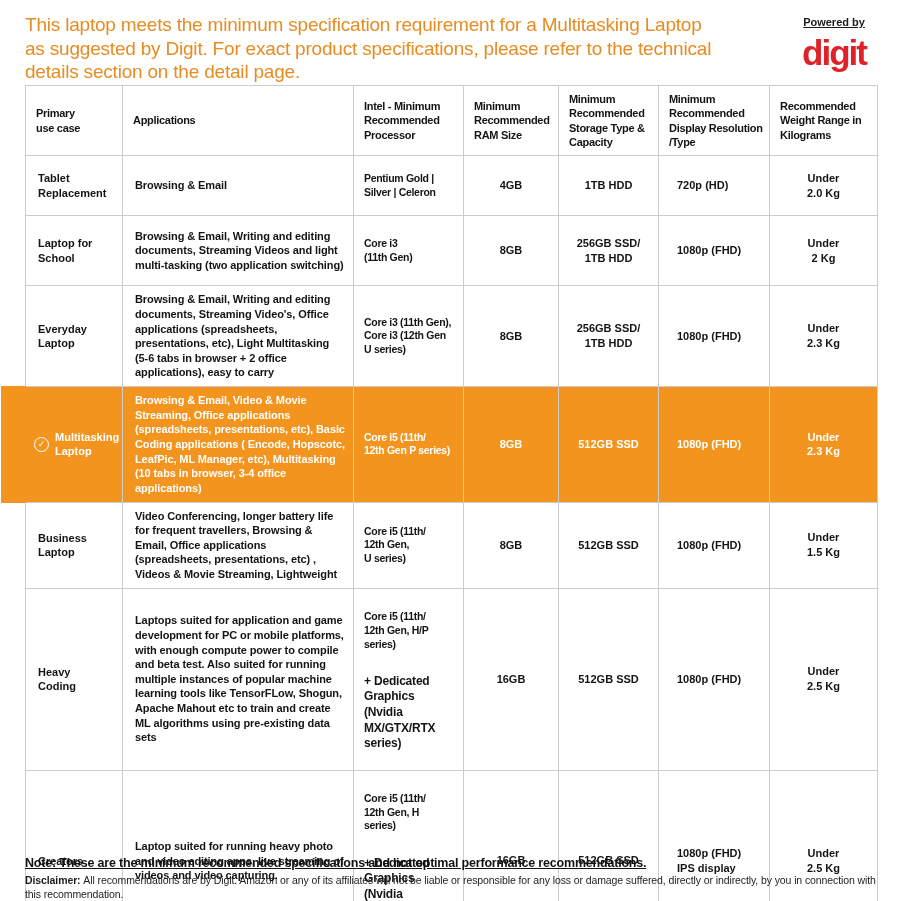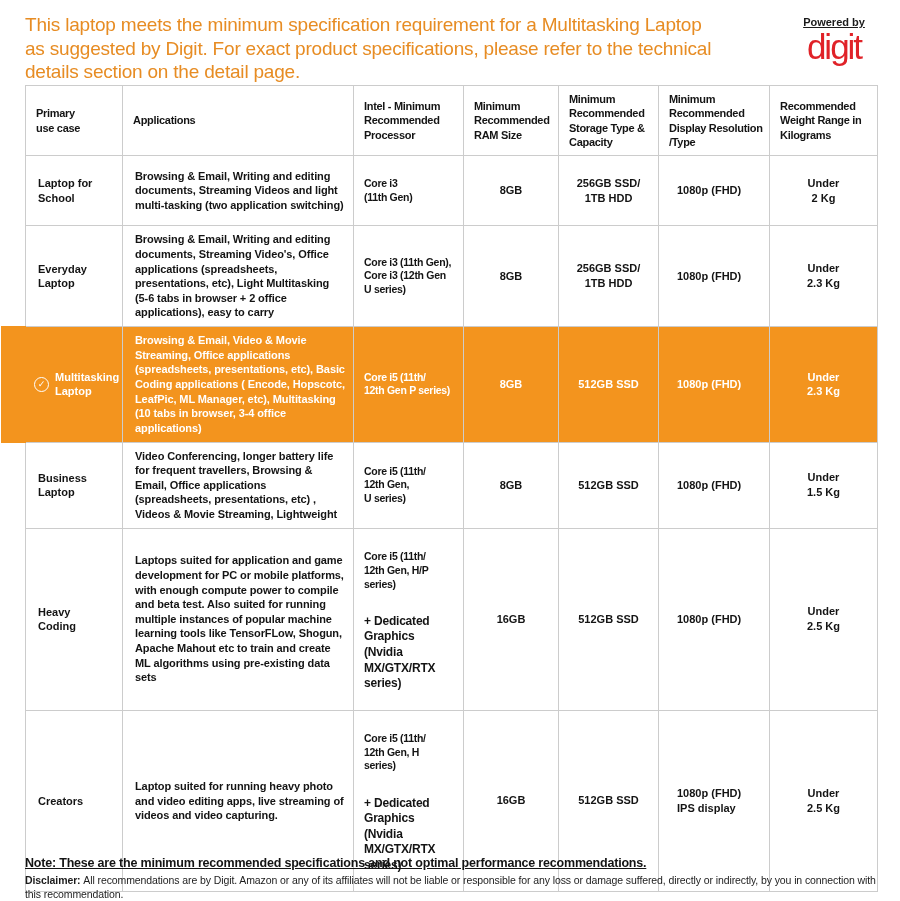--- a/index.html
+++ b/index.html
@@ -20,22 +20,22 @@
     position:absolute;left:25px;top:13px;width:745px;
     color:var(--orange-title);font-weight:normal;font-size:19px;line-height:1.24;
     white-space:pre-line;letter-spacing:-0.2px;
   }
   .brand-box{
     position:absolute;right:16px;top:16px;width:100px;
     display:flex;flex-direction:column;align-items:center;
   }
   .powered-by{font-size:11px;font-weight:bold;color:#1a1a1a;text-decoration:underline;}
   .brand-logo{
-    font-size:35px;font-weight:normal;color:var(--brand-red);
-    letter-spacing:-2px;line-height:1.0;margin-top:1px;
+    font-size:35px;font-weight:bold;color:var(--brand-red);
+    letter-spacing:-2px;line-height:1.0;margin-top:7px;
   }
   
   .spec-table{
     position:absolute;left:25px;top:85px;width:852px;
     border-collapse:collapse;table-layout:fixed;
   }
   .spec-table th,.spec-table td{
     border:1px solid var(--border);vertical-align:middle;
     font-weight:bold;color:var(--ink);
   }
@@ -116,20 +116,32 @@
 Capacity</th>
     <th>Minimum
 Recommended
 Display Resolution
 /Type</th>
     <th>Recommended
 Weight Range in
 Kilograms</th>
   </tr>
 
+  <tr style="height:60px">
+    <td class="cell-usecase">Tablet
+Replacement</td>
+    <td class="cell-apps">Browsing &amp; Email</td>
+    <td class="cell-proc">Pentium Gold |
+Silver | Celeron</td>
+    <td class="cell-ram">4GB</td>
+    <td class="cell-storage">1TB HDD</td>
+    <td class="cell-display">720p (HD)</td>
+    <td class="cell-weight">Under
+2.0 Kg</td>
+  </tr>
 
 
   <tr style="height:70px">
     <td class="cell-usecase">Laptop for
 School</td>
     <td class="cell-apps">Browsing &amp; Email, Writing and editing documents, Streaming Videos and light multi-tasking (two application switching)</td>
     <td class="cell-proc">Core i3
 (11th Gen)</td>
     <td class="cell-ram">8GB</td>
     <td class="cell-storage">256GB SSD/

